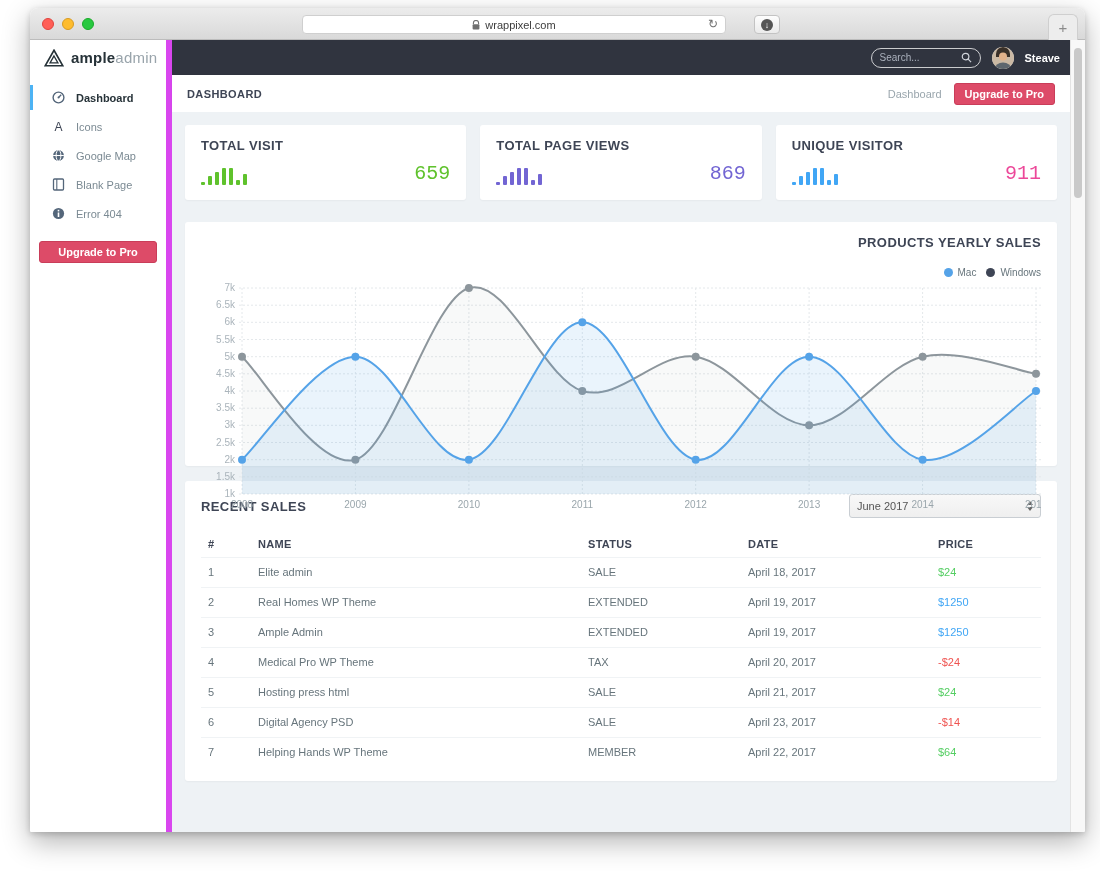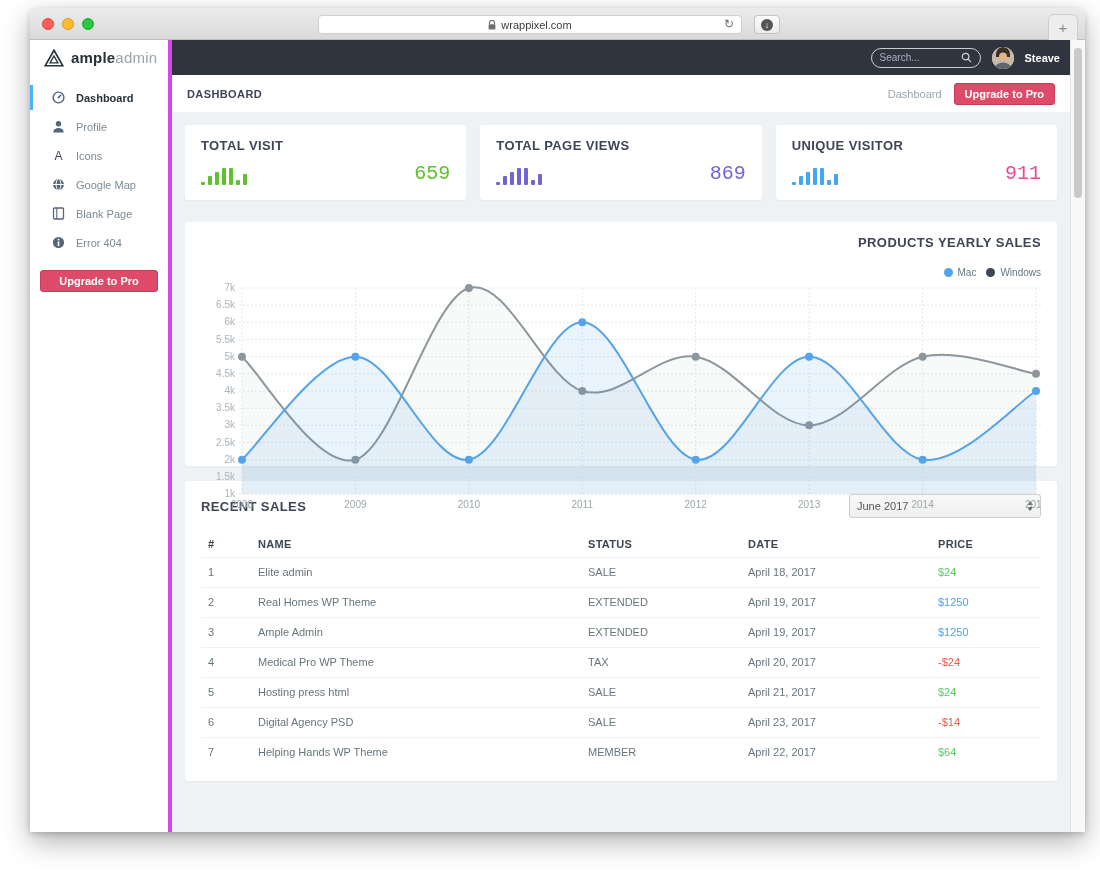--- a/index.html
+++ b/index.html
@@ -10,39 +10,39 @@
     box-shadow:0 10px 28px rgba(0,0,0,.30), 0 2px 6px rgba(0,0,0,.18); }
 
   
   .chrome { position:absolute; left:0; top:0; right:0; height:32px;
     background:linear-gradient(#ececec,#d9d9d9); border-bottom:1px solid #bcbcbc; }
   .lights { position:absolute; left:12px; top:10px; display:flex; gap:8px; }
   .light { width:12px; height:12px; border-radius:50%; display:inline-block; }
   .light.red{ background:#ff5f57; border:1px solid #e0443e;}
   .light.yellow{ background:#febc2e; border:1px solid #d89b22;}
   .light.green{ background:#28c840; border:1px solid #1aab29;}
-  .urlbar { position:absolute; left:288px; top:7px; width:424px; height:19px; background:#fff;
+  .urlbar { position:absolute; left:272px; top:7px; width:424px; height:19px; background:#fff;
     border:1px solid #cfcfcf; border-radius:4px; display:flex; align-items:center; justify-content:center;
     gap:5px; font-size:11px; color:#3c3c3c; }
   .reload { position:absolute; right:7px; top:1px; font-size:12px; color:#6f6f6f; }
   .dlbtn { position:absolute; left:724px; top:7px; width:26px; height:19px; border:1px solid #c3c3c3;
     border-radius:4px; background:linear-gradient(#fdfdfd,#ebebeb); display:flex; align-items:center; justify-content:center; }
   .dlcircle { width:12px; height:12px; border-radius:50%; background:#555; color:#fff; font-size:9px;
     line-height:12px; text-align:center; }
   .newtab { position:absolute; right:7px; top:6px; width:30px; height:26px; background:#ededed;
     border:1px solid #cfcfcf; border-bottom:none; border-radius:6px 6px 0 0; color:#8b8b8b;
     font-size:15px; display:flex; align-items:center; justify-content:center; }
 
   
   .app { position:absolute; left:0; top:32px; right:0; bottom:0; background:#fff; }
 
   .scrollbar { position:absolute; right:0; top:0; bottom:0; width:15px; background:#f8f8f8; border-left:1px solid #e3e3e3; }
   .scroll-thumb { position:absolute; left:3px; top:8px; width:8px; height:150px; background:#c9c9c9; border-radius:4px; }
 
-  .sidebar { position:absolute; left:0; top:0; bottom:0; width:142px; background:#fff; border-right:4px solid #d946ef; }
+  .sidebar { position:absolute; left:0; top:0; bottom:0; width:142px; background:#fff; border-right:6px solid #d946ef; }
   .logo { height:35px; display:flex; align-items:center; padding-left:14px; gap:7px; }
   .logo-text { font-size:15px; color:#99a4ab; letter-spacing:.2px; }
   .logo-text b { color:#263238; }
   .menu { padding-top:8px; }
   .side-item { position:relative; height:29px; display:flex; align-items:center; gap:11px; padding-left:21px; cursor:pointer; }
   .side-item .s-label { font-size:11px; color:#7b8a93; }
   .side-item.active::before { content:""; position:absolute; left:0; top:2px; bottom:2px; width:3px; background:var(--sidebar-active); }
   .side-item.active .s-label { color:#263238; font-weight:bold; }
   .s-icon { width:14px; height:14px; display:flex; align-items:center; justify-content:center; }
   .side-upgrade { margin:13px auto 0; display:block; width:118px; height:22px; background:var(--button-red);
@@ -143,29 +143,20 @@
       <div class="menu">
           <div class="side-item active">
             <span class="s-icon">
               <svg width="13" height="13" viewBox="0 0 13 13">
                 <circle cx="6.5" cy="6.5" r="5.4" fill="none" stroke="#54667a" stroke-width="1.4"></circle>
                 <path d="M6.5 6.5 L9.2 3.8" stroke="#54667a" stroke-width="1.4"></path>
                 <circle cx="6.5" cy="6.5" r="1" fill="#54667a"></circle>
               </svg>
             </span>
             <span class="s-label">Dashboard</span>
-          </div>
-          <div class="side-item">
-            <span class="s-icon">
-              <svg width="13" height="13" viewBox="0 0 13 13">
-                <circle cx="6.5" cy="3.8" r="2.7" fill="#54667a"></circle>
-                <path d="M1.2 12.5 a5.3 4.6 0 0 1 10.6 0 Z" fill="#54667a"></path>
-              </svg>
-            </span>
-            <span class="s-label">Profile</span>
           </div>
           <div class="side-item">
             <span class="s-icon">
               <svg width="13" height="13" viewBox="0 0 13 13">
                 <text x="6.5" y="11" text-anchor="middle" font-size="12" font-family="Liberation Serif, serif" fill="#3e4555">A</text>
               </svg>
             </span>
             <span class="s-label">Icons</span>
           </div>
           <div class="side-item">

